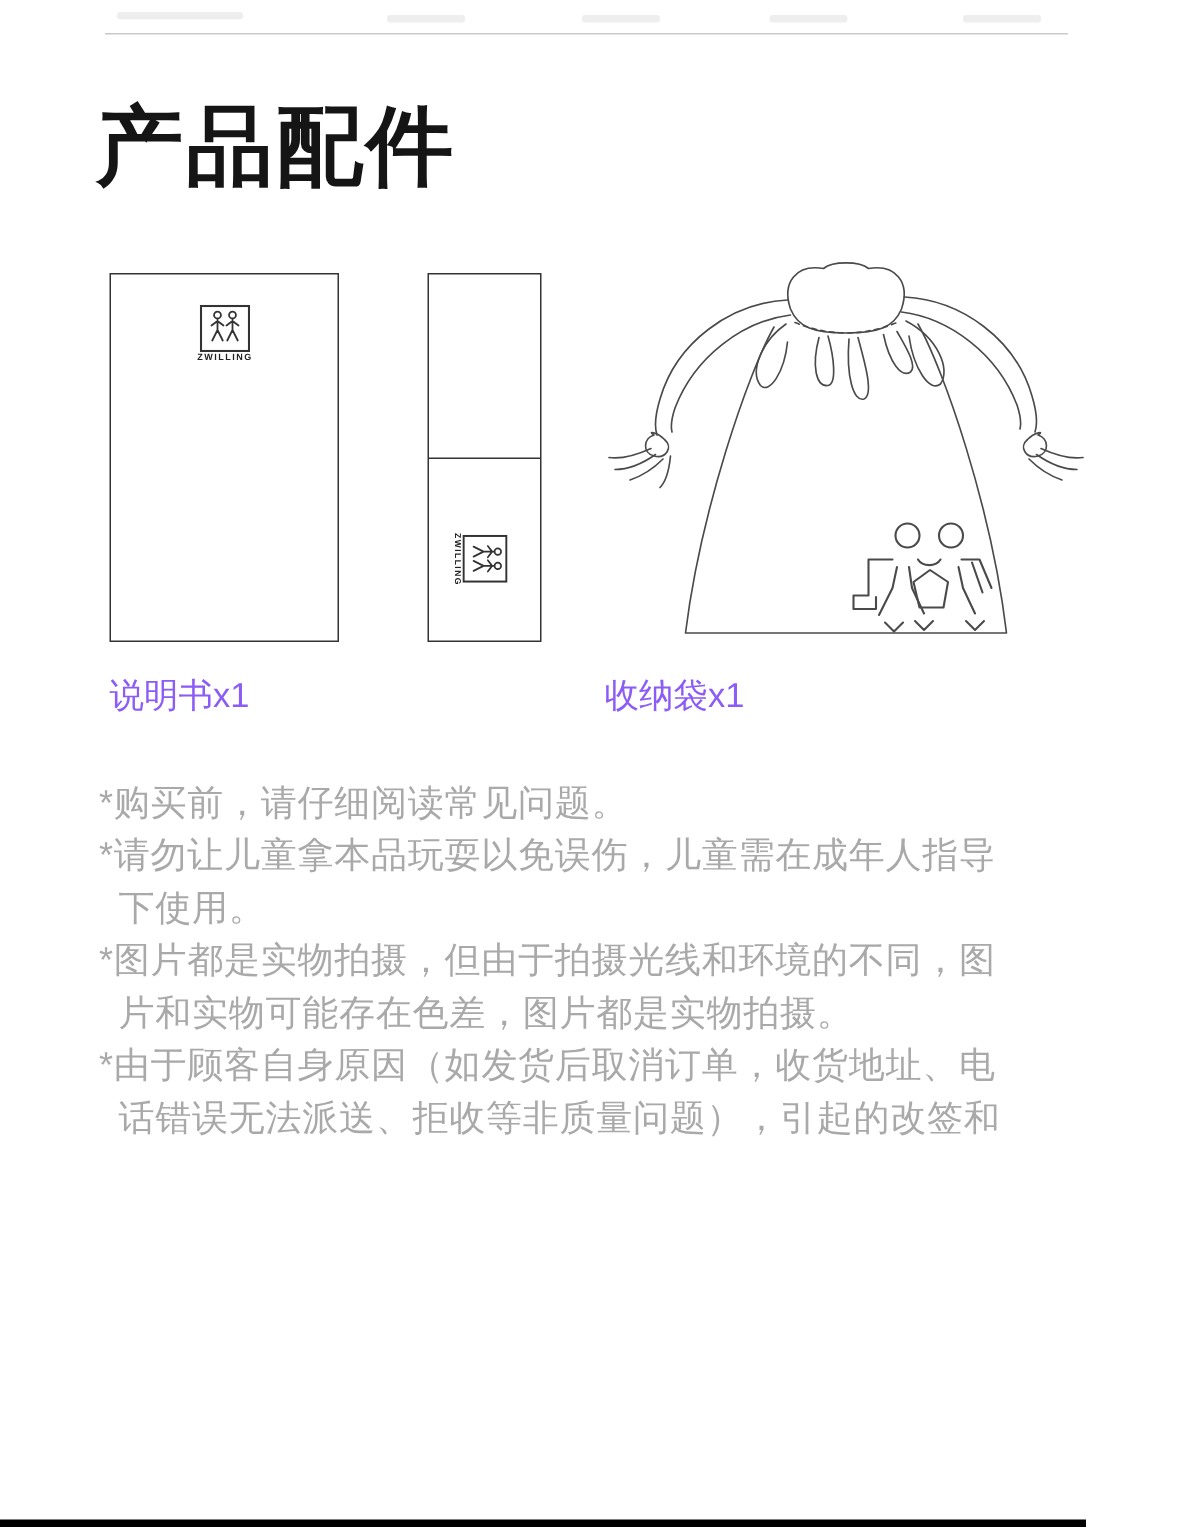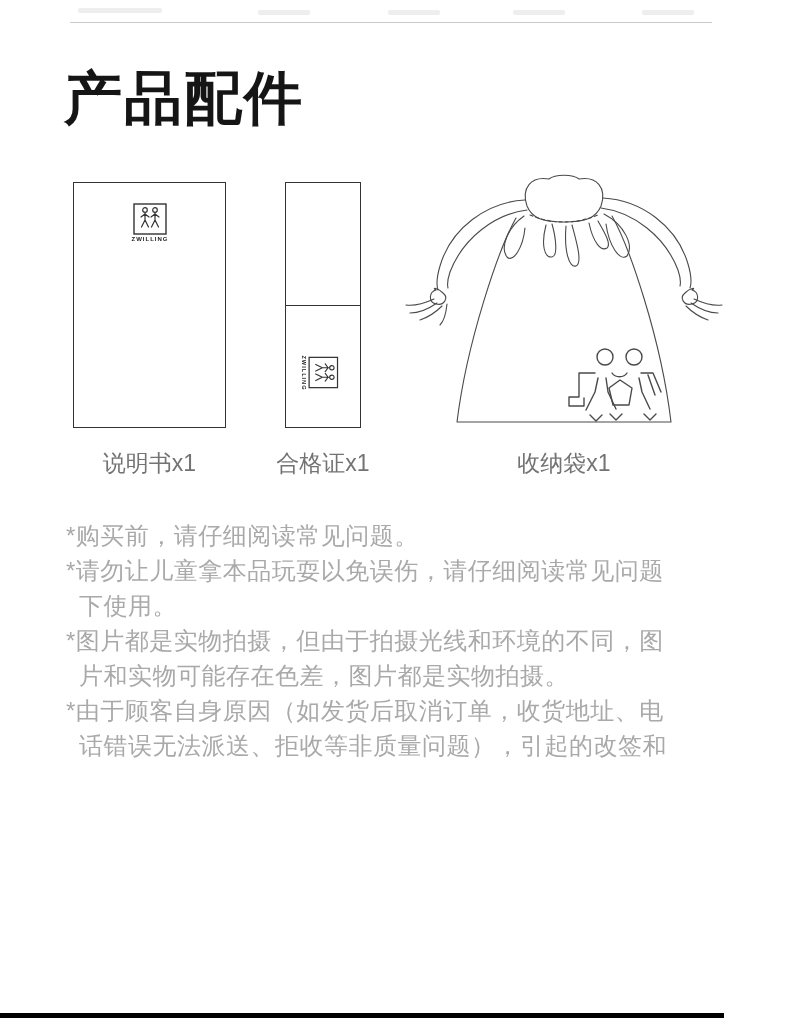--- a/index.html
+++ b/index.html
@@ -30,21 +30,21 @@
 
   .logo{width:36px;text-align:center;}
   .logo-in-manual{margin:20px auto 0 auto;}
   .logo-rotated{position:absolute;left:16px;top:170px;transform:rotate(90deg) scale(0.95);}
   .logo svg{display:block;margin:0 auto;}
   .logo-text{font-size:6px;font-weight:700;color:#222;letter-spacing:1px;margin-top:1px;white-space:nowrap;}
 
   .bag-svg{position:absolute;left:403px;top:166px;}
 
   .acc-label{
-    position:absolute;top:449px;font-size:23px;color:#737373;text-align:center;line-height:28px;
+    position:absolute;top:449px;font-size:23px;color:#8b5cf6;line-height:28px;
   }
   .lbl-manual{left:73px;width:153px;}
   .lbl-cert{left:245px;width:156px;}
   .lbl-bag{left:403px;width:322px;}
 
   
   .notes{position:absolute;left:66px;top:518px;width:710px;}
   .note-line{
     font-size:24px;line-height:35px;color:#a9a9a9;white-space:nowrap;letter-spacing:0.5px;
   }
@@ -91,21 +91,20 @@
           <rect x="1" y="1" width="32" height="30" stroke-width="1.4"></rect>
           <circle cx="12" cy="7" r="2.3"></circle>
           <circle cx="22" cy="7" r="2.3"></circle>
           <path d="M12,10 L12,17 M8,14 L12,11 M16,14 L12,11 M12,17 L8.5,24 M12,17 L15.5,24"></path>
           <path d="M22,10 L22,17 M18,14 L22,11 M26,14 L22,11 M22,17 L18.5,24 M22,17 L25.5,24"></path>
         </g>
       </svg>
       <div class="logo-text">ZWILLING</div>
     </div>
   </div>
-  <div class="acc-label lbl-cert">合格证x1</div>
 
   <svg class="bag-svg" width="322" height="268" viewBox="0 0 322 268">
     <g fill="none" stroke="#4a4a4a" stroke-width="1.1" stroke-linecap="round" stroke-linejoin="round">
 
       <path d="M113,52 C96,82 64,175 54,256 L268,256 C258,172 226,80 209,50"></path>
 
       <path d="M124,40 C118,22 128,10 146,13 C152,8 170,8 176,13 C194,10 204,22 198,40 C193,52 183,56 161,56 C139,56 129,52 124,40 Z"></path>
       <path d="M127,49 Q161,63 195,49" stroke-dasharray="3,3"></path>
 
       <path d="M143,59 C138,78 141,92 149,91 C155,90 153,72 149,58"></path>
@@ -144,21 +143,21 @@
   </svg>
   <div class="acc-label lbl-bag">收纳袋x1</div>
 
   <div class="notes">
 
       <div class="note-line"><span>*购买前，请仔细阅读常见问题。</span></div>
 
 
 
 
-      <div class="note-line"><span>*请勿让儿童拿本品玩耍以免误伤，请仔细阅读常见问题</span></div>
+      <div class="note-line"><span>*请勿让儿童拿本品玩耍以免误伤，儿童需在成年人指导</span></div>
 
       <div class="note-line cont"><span>下使用。</span></div>
 
       <div class="note-line"><span>*图片都是实物拍摄，但由于拍摄光线和环境的不同，图</span></div>
 
       <div class="note-line cont"><span>片和实物可能存在色差，图片都是实物拍摄。</span></div>
 
       <div class="note-line"><span>*由于顾客自身原因（如发货后取消订单，收货地址、电</span></div>
 
       <div class="note-line cont"><span>话错误无法派送、拒收等非质量问题），引起的改签和</span></div>

